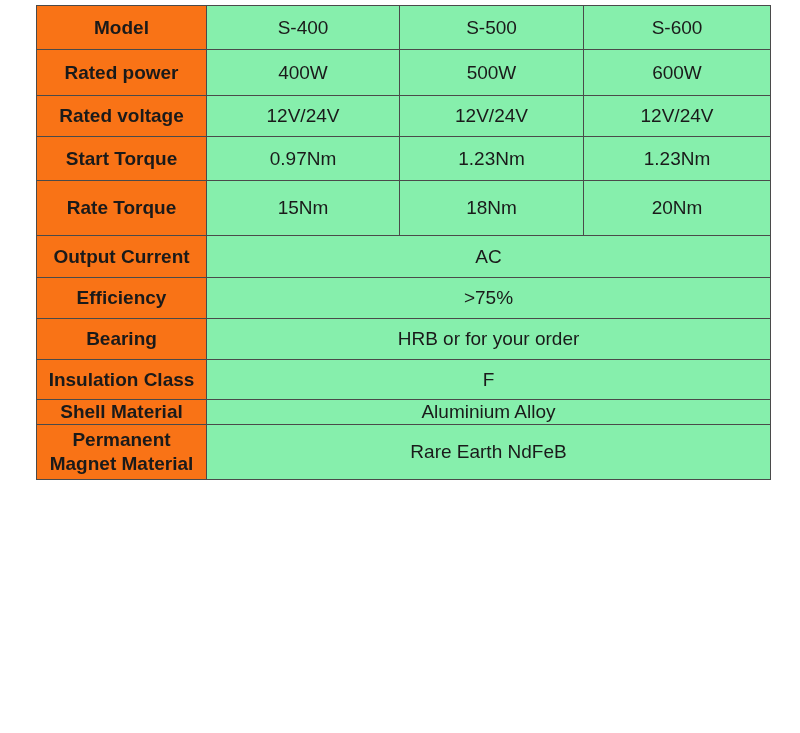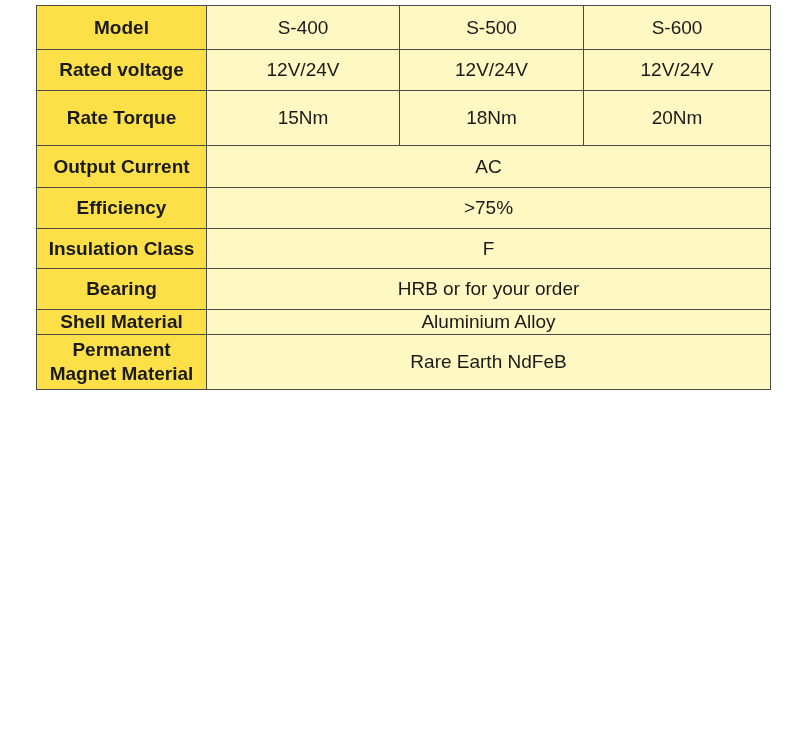--- a/index.html
+++ b/index.html
@@ -8,22 +8,22 @@
     table.spec {
       position: absolute; left: 36px; top: 5px;
       width: 734px; border-collapse: collapse; table-layout: fixed;
       border: 1.5px solid #3a3a3a;
     }
     table.spec td {
       border: 1px solid #4a4a4a;
       text-align: center; vertical-align: middle;
       font-size: 19px; padding: 0 4px; line-height: 24px;
     }
-    td.label { background: #fde047; font-weight: bold; }
-    td.val { background: #fef9c3; font-weight: normal; }
+    td.label { background: #f97316; font-weight: bold; }
+    td.val { background: #86efac; font-weight: normal; }
     col.c0 { width: 170px; }
     col.c1 { width: 193px; }
     col.c2 { width: 184px; }
     col.c3 { width: 187px; }
   </style>
 </head>
 <body>
 
 <table class="spec">
   <colgroup>
@@ -32,47 +32,59 @@
       <col class="c2">
       <col class="c3">
   </colgroup>
   <tbody>
     <tr style="height:44px">
       <td class="label">Model</td>
       <td class="val">S-400</td>
       <td class="val">S-500</td>
       <td class="val">S-600</td>
     </tr>
+    <tr style="height:46px">
+      <td class="label">Rated power</td>
+      <td class="val">400W</td>
+      <td class="val">500W</td>
+      <td class="val">600W</td>
+    </tr>
     <tr style="height:41px">
       <td class="label">Rated voltage</td>
       <td class="val">12V/24V</td>
       <td class="val">12V/24V</td>
       <td class="val">12V/24V</td>
+    </tr>
+    <tr style="height:44px">
+      <td class="label">Start Torque</td>
+      <td class="val">0.97Nm</td>
+      <td class="val">1.23Nm</td>
+      <td class="val">1.23Nm</td>
     </tr>
     <tr style="height:55px">
       <td class="label">Rate Torque</td>
       <td class="val">15Nm</td>
       <td class="val">18Nm</td>
       <td class="val">20Nm</td>
     </tr>
     <tr style="height:42px">
       <td class="label">Output Current</td>
       <td class="val" colspan="3">AC</td>
     </tr>
     <tr style="height:41px">
       <td class="label">Efficiency</td>
       <td class="val" colspan="3">&gt;75%</td>
     </tr>
+    <tr style="height:41px">
+      <td class="label">Bearing</td>
+      <td class="val" colspan="3">HRB or for your order</td>
+    </tr>
     <tr style="height:40px">
       <td class="label">Insulation Class</td>
       <td class="val" colspan="3">F</td>
-    </tr>
-    <tr style="height:41px">
-      <td class="label">Bearing</td>
-      <td class="val" colspan="3">HRB or for your order</td>
     </tr>
     <tr style="height:23px">
       <td class="label">Shell Material</td>
       <td class="val" colspan="3">Aluminium Alloy</td>
     </tr>
     <tr style="height:55px">
       <td class="label">
         <div>Permanent</div>
         <div>Magnet Material</div>
       </td>

